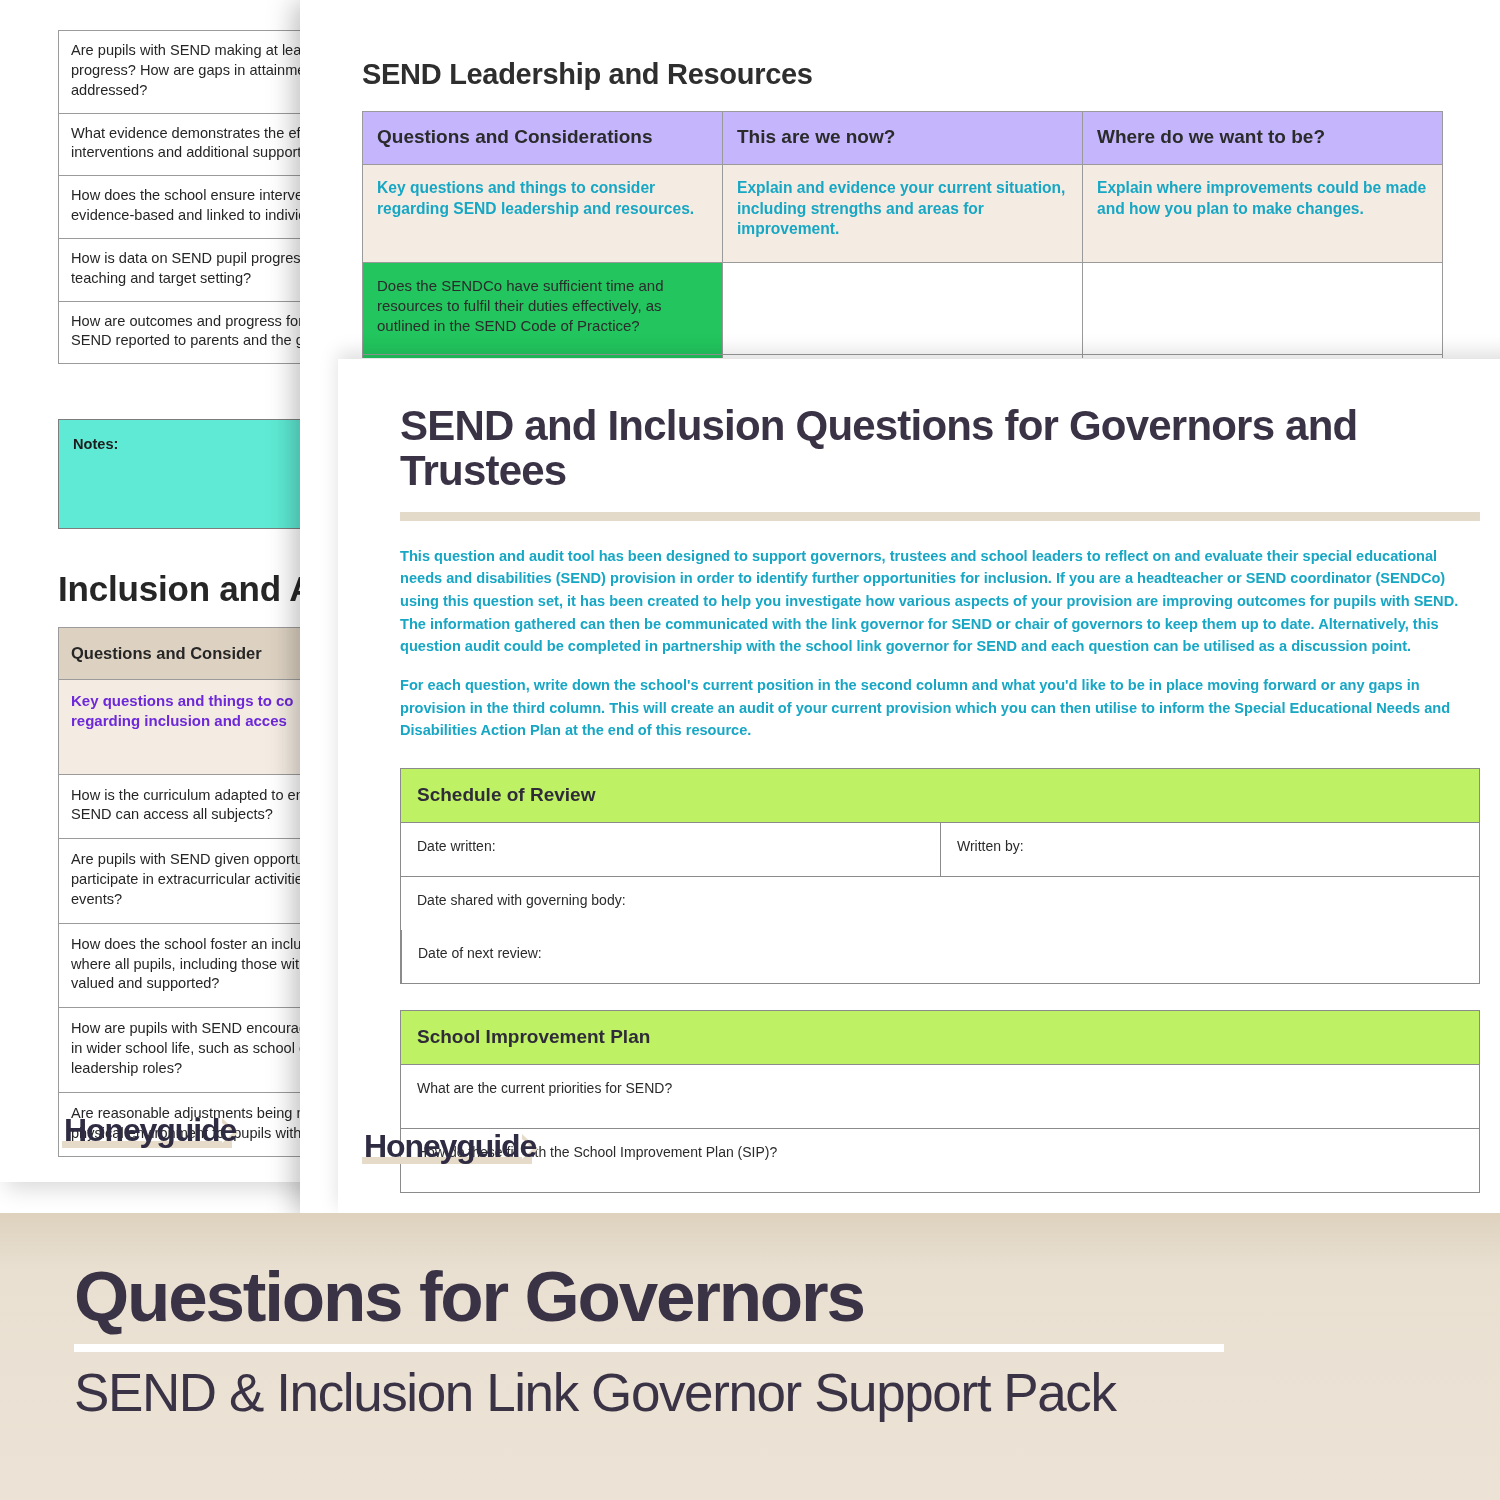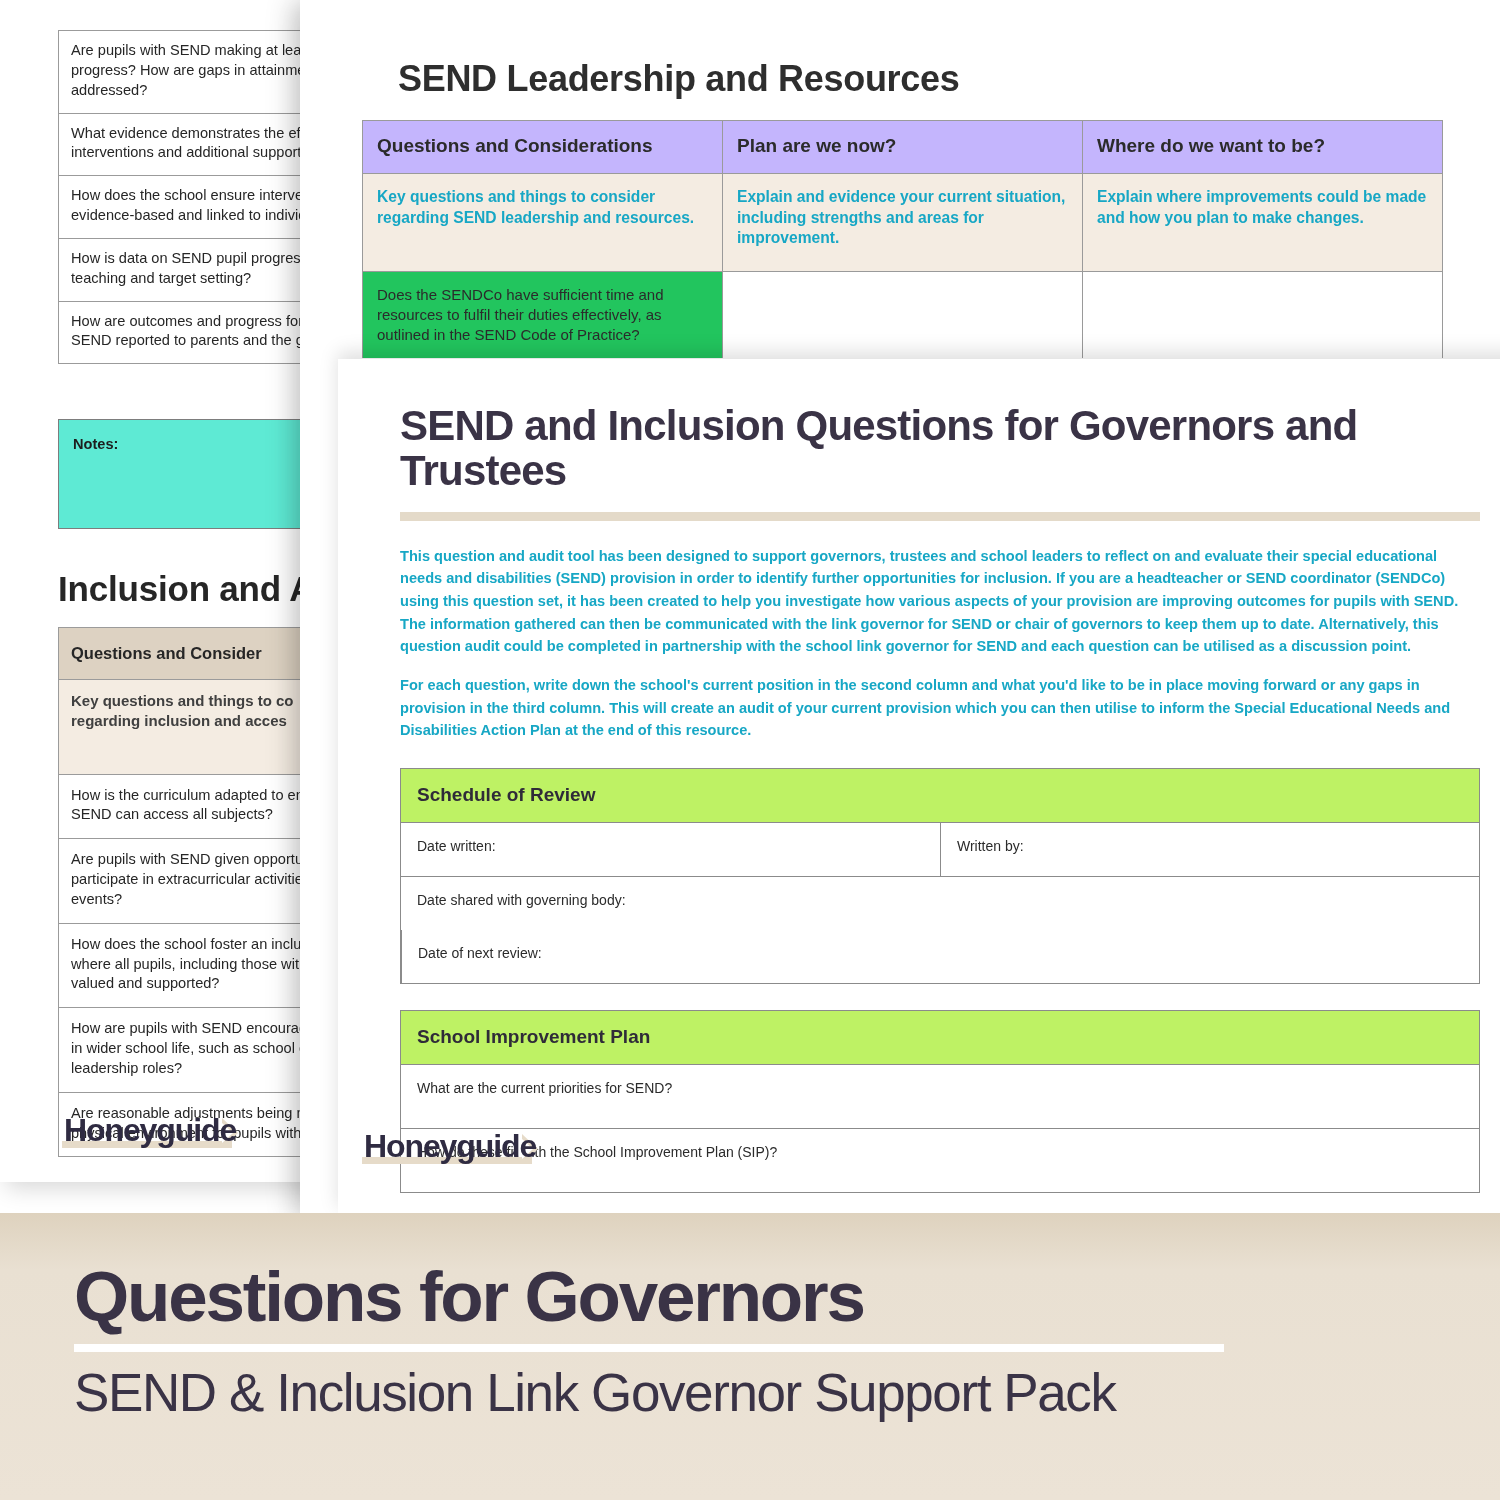--- a/index.html
+++ b/index.html
@@ -84,21 +84,21 @@
   .back-table2 td.hdr {
     background: #ddd2c2;
     font-weight: bold;
     font-size: 16.5px;
     color: #262626;
     padding: 14px 12px;
   }
   .back-table2 td.sub {
     background: #f4ece2;
     font-weight: bold;
-    color: #404040;
+    color: #6d28d9;
     font-size: 15px;
     padding-bottom: 42px;
   }
   .back-logo {
     position: absolute;
     left: 62px;
     bottom: 28px;
   }
 
   
@@ -117,26 +117,25 @@
   .sheet-top {
     position: absolute;
     left: 0; top: 0;
     width: 1200px;
     height: 358px;
     background: #ffffff;
     padding: 58px 60px 0 62px;
     overflow: hidden;
   }
   .sec-title {
-    font-size: 36px;
+    font-size: 29px;
     font-weight: bold;
     color: #2e2e2e;
     letter-spacing: -0.3px;
     margin-bottom: 20px;
-    margin-left: 36px;
   }
   .qtable {
     width: 1080px;
     border-collapse: collapse;
     table-layout: fixed;
   }
   .qtable th, .qtable td {
     border: 1px solid #9a9a9a;
     vertical-align: top;
     text-align: left;
@@ -423,21 +422,21 @@
 
       <table class="qtable">
         <colgroup>
           <col style="width:360px">
           <col style="width:360px">
           <col style="width:360px">
         </colgroup>
         <tbody>
             <tr>
           <th>Questions and Considerations</th>
-          <th>Plan are we now?</th>
+          <th>This are we now?</th>
           <th>Where do we want to be?</th>
         </tr>
         <tr>
           <td class="teal">Key questions and things to consider regarding SEND leadership and resources.</td>
           <td class="teal">Explain and evidence your current situation, including strengths and areas for improvement.</td>
           <td class="teal">Explain where improvements could be made and how you plan to make changes.</td>
         </tr>
         <tr>
           <td class="q">Does the SENDCo have sufficient time and resources to fulfil their duties effectively, as outlined in the SEND Code of Practice?</td>
           <td class="blank"></td>

